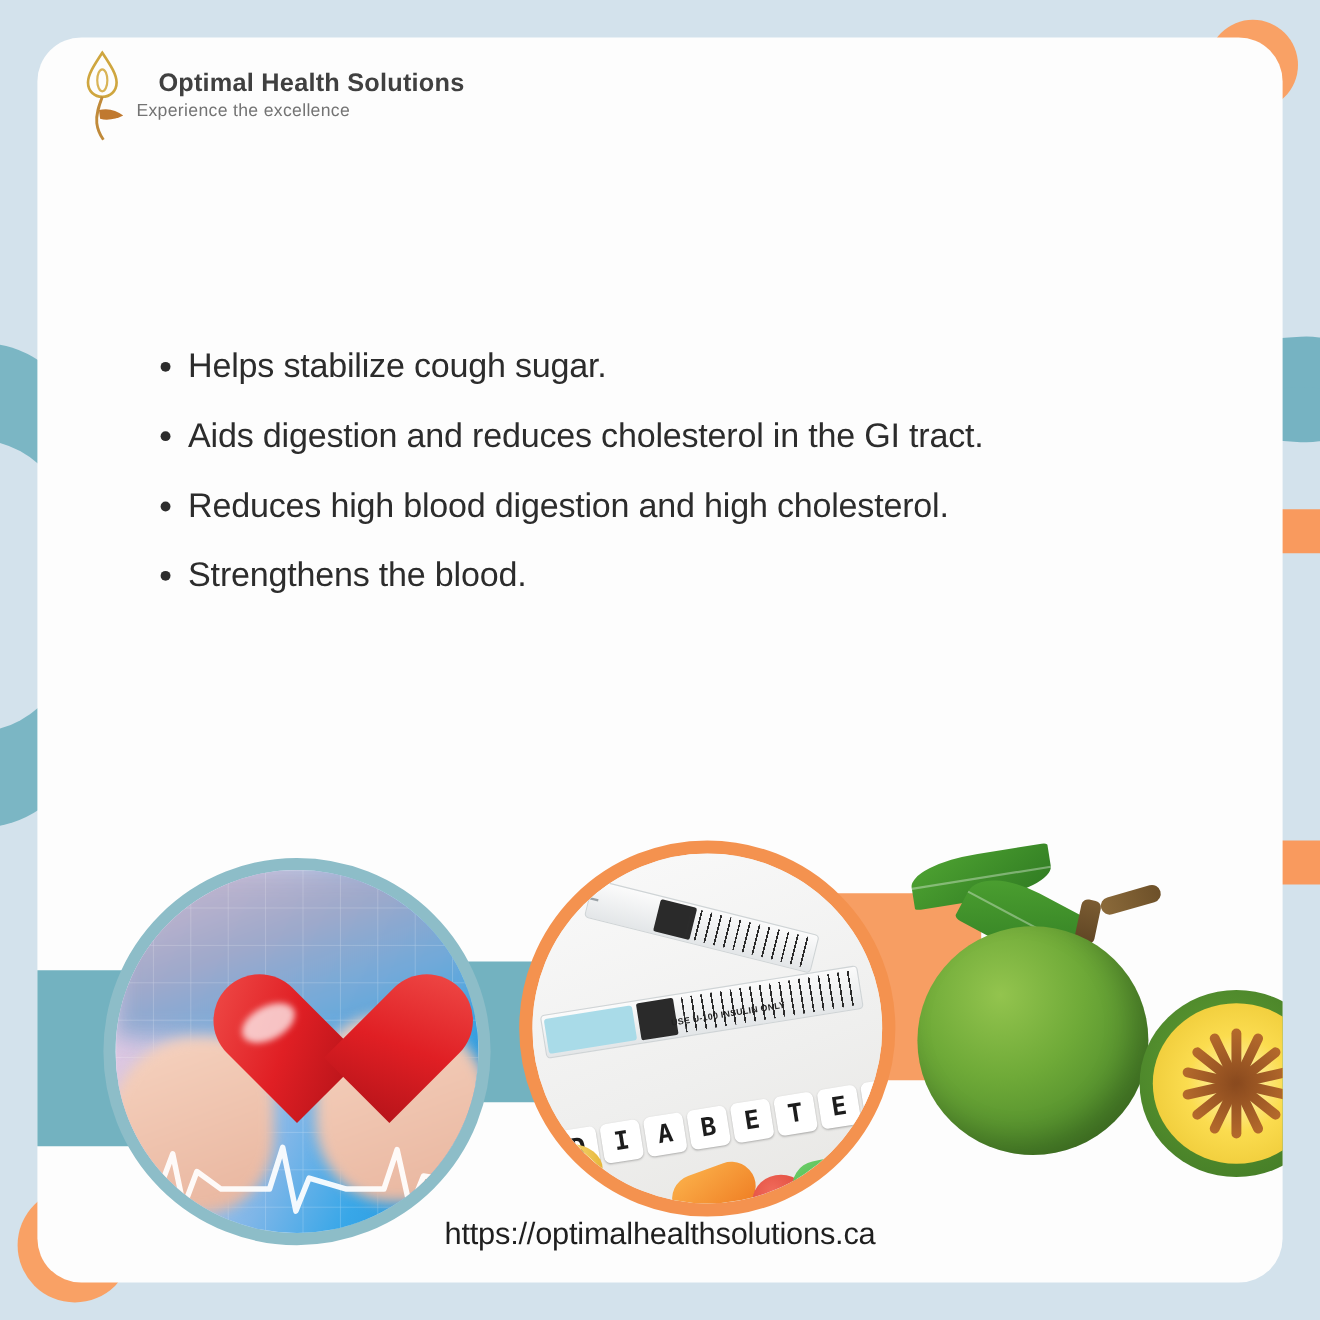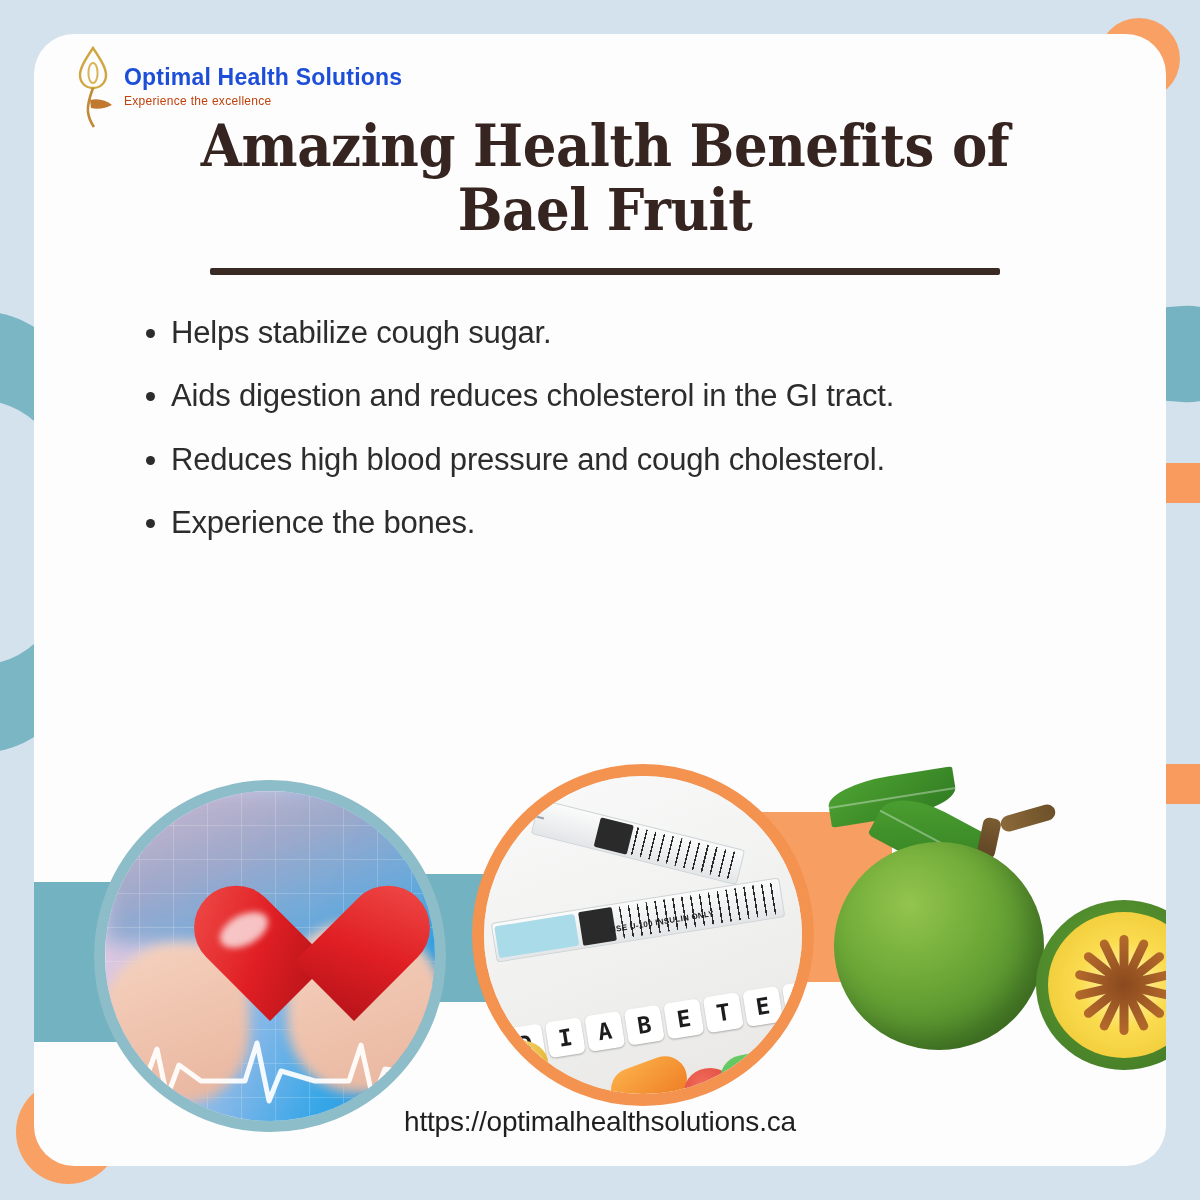--- a/index.html
+++ b/index.html
@@ -41,24 +41,24 @@
   .card{
     position:absolute;left:34px;top:34px;right:34px;bottom:34px;
     background:#fdfdfd;border-radius:40px;overflow:hidden;
   }
 
   
   .logo{position:absolute;left:36px;top:10px;display:flex;align-items:center;gap:8px;}
   .logo-mark{width:46px;height:84px;flex:0 0 auto;}
   .logo-text{display:flex;flex-direction:column;line-height:1;}
   .logo-title{
-    font-size:23px;font-weight:bold;color:#1d4ed8;letter-spacing:.2px;
+    font-size:23px;font-weight:bold;color:#404040;letter-spacing:.2px;margin-left:20px;
   }
   .logo-tag{
-    font-size:12px;color:#c2410c;margin-top:6px;letter-spacing:.3px;
+    font-size:16px;color:#737373;margin-top:6px;letter-spacing:.3px;
   }
 
   
   .heading{
     position:absolute;left:110px;right:100px;top:80px;text-align:center;
   }
   .heading h1{
     margin:0;font-family:"DejaVu Serif",serif;
     font-size:57px;line-height:1.12;font-weight:bold;
     color:#35241f;letter-spacing:-0.5px;
@@ -252,41 +252,37 @@
         <ellipse cx="23" cy="29" rx="4.6" ry="10" fill="none" stroke="#d9b457" stroke-width="2"></ellipse>
         <path d="M23 44 C20 52 17 60 18 68 C19 76 22 80 24 83" fill="none" stroke="#c08a3a" stroke-width="2.6"></path>
         <path d="M20 56 C28 54 36 56 42 61 C36 64 28 66 21 64" fill="#c0792f"></path>
       </svg>
       <span class="logo-text">
         <span class="logo-title">Optimal Health Solutions</span>
         <span class="logo-tag">Experience the excellence</span>
       </span>
     </div>
 
-    <div class="heading">
-      <h1>Amazing Health Benefits of Bael Fruit</h1>
-      <div class="rule"></div>
-    </div>
 
     <ul class="bullets">
       <li>
         <span class="dot"></span>
         <span class="txt">Helps stabilize cough sugar.</span>
       </li>
       <li>
         <span class="dot"></span>
         <span class="txt">Aids digestion and reduces cholesterol in the GI tract.</span>
       </li>
       <li>
         <span class="dot"></span>
-        <span class="txt">Reduces high blood pressure and cough cholesterol.</span>
+        <span class="txt">Reduces high blood digestion and high cholesterol.</span>
       </li>
       <li>
         <span class="dot"></span>
-        <span class="txt">Experience the bones.</span>
+        <span class="txt">Strengthens the blood.</span>
       </li>
     </ul>
 
     <div class="img-row">
 
       <div class="teal-slab slab-left"></div>
       <div class="teal-slab slab-mid"></div>
       <div class="slab-orange"></div>
 
       <div class="photo photo-heart">

